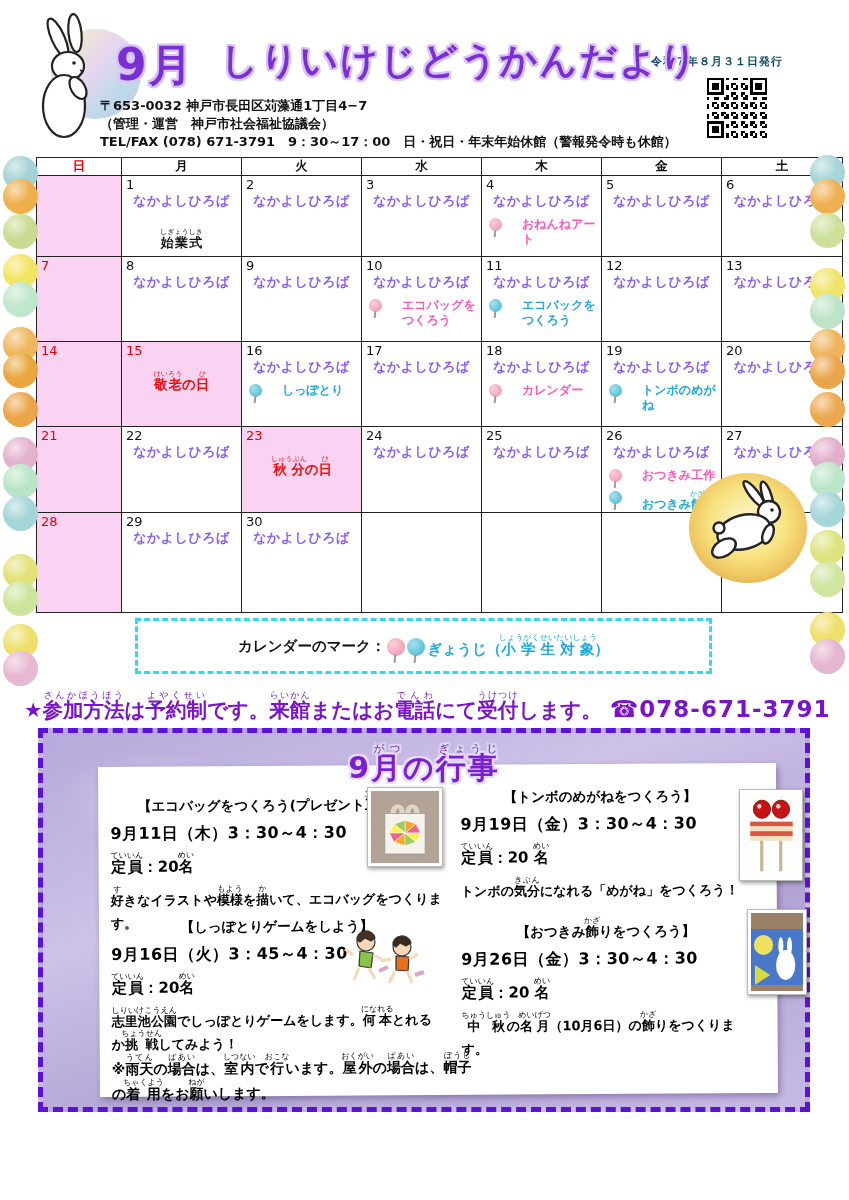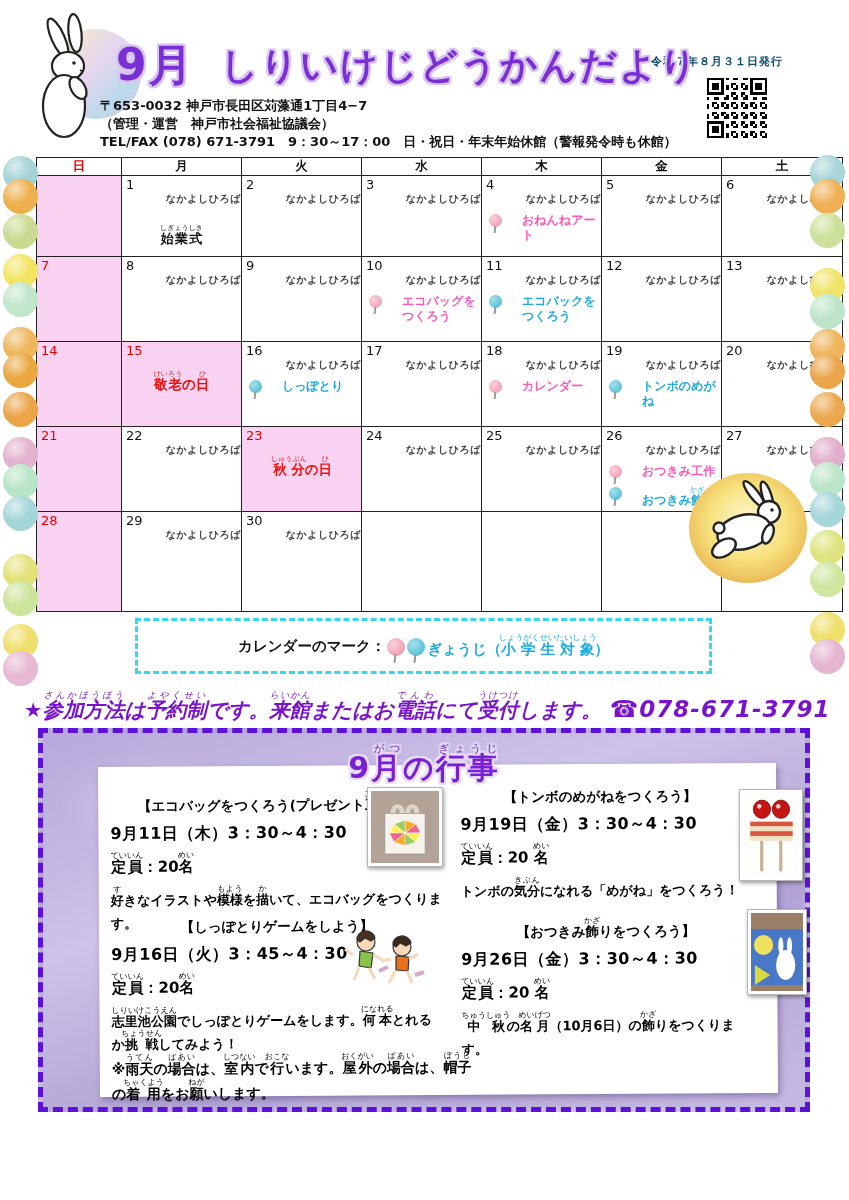--- a/index.html
+++ b/index.html
@@ -2,21 +2,21 @@
 <html><head>
 <meta charset="utf-8">
 <style>
   * { margin:0; padding:0; box-sizing:border-box; }
   html,body { width:849px; height:1200px; }
   body { position:relative; background:#fff; font-family:"DejaVu Sans","Liberation Sans",sans-serif; overflow:hidden; }
   .page { position:absolute; inset:0; }
 
   
   .moon-rabbit-header { position:absolute; left:22px; top:10px; width:120px; height:132px; }
-  .title-row { position:absolute; left:116px; top:36px; display:flex; align-items:center; gap:26px; z-index:2; }
+  .title-row { position:absolute; left:116px; top:36px; display:flex; align-items:flex-start; gap:26px; z-index:2; }
   .month, .title {
     font-weight:bold; color:#7a2fd6; letter-spacing:2px;
     text-shadow:2px 0 #d9c2f4,-2px 0 #d9c2f4,0 2px #d9c2f4,0 -2px #d9c2f4,2px 2px #d9c2f4,-2px -2px #d9c2f4,2px -2px #d9c2f4,-2px 2px #d9c2f4;
   }
   .month { font-size:44px; }
   .title { font-size:37px; }
   .issue { position:absolute; left:651px; top:54px; font-size:11px; font-weight:bold; color:#0c4a6e; letter-spacing:1px; }
   .qr { position:absolute; left:707px; top:78px; width:60px; height:60px; }
   .qr svg { width:100%; height:100%; }
   .addr { position:absolute; left:100px; top:97px; font-size:13px; color:#111; line-height:18px; font-weight:bold; }
@@ -25,21 +25,21 @@
   .calhost { position:absolute; left:36px; top:157px; }
   .cal-table { border-collapse:collapse; table-layout:fixed; width:806px; background:#fff; }
   .cal-table th, .cal-table td { border:1px solid #222; }
   th.dh { height:14px; font-size:12.5px; font-weight:bold; color:#111; padding:0; }
   th.dh.red { color:#e60000; }
   .cell { vertical-align:top; position:relative; padding:0; background:#fff; }
   .cell.sun { background:#fbd3f2; }
   .daynum { position:absolute; top:1px; left:4px; font-size:13px; color:#111; }
   .daynum.red { color:#e60000; }
   .lines { padding-top:16px; }
-  .l-hiroba { color:#404040; font-weight:bold; font-size:10px; text-align:right; letter-spacing:.5px; }
+  .l-hiroba { color:#8b5cf6; font-weight:bold; font-size:13px; text-align:center; letter-spacing:.5px; }
   .l-black  { color:#111; font-weight:bold; font-size:13px; text-align:center; margin-top:18px; }
   .l-holiday{ color:#ee0f0f; font-weight:bold; font-size:13.5px; text-align:center; margin-top:12px; }
   .l-candy-pink, .l-candy-blue { display:flex; align-items:flex-start; margin:7px 0 0 7px; font-weight:bold; font-size:12px; line-height:1.25; gap:20px; text-align:left; }
   .l-candy-pink { color:#ff57b7; }
   .l-candy-blue { color:#1fa9dd; }
   .candy { flex:0 0 auto; width:13px; height:13px; border-radius:50%; position:relative; margin-top:1px; }
   .candy::after { content:""; position:absolute; left:5px; top:12px; width:2px; height:7px; background:#9a9a9a; transform:rotate(6deg); }
   .candy.cpink { background:radial-gradient(circle at 35% 35%, #fbd0da, #f2a2b8 70%, #e890aa); }
   .candy.cblue { background:radial-gradient(circle at 35% 35%, #a8e0ec, #58c2da 70%, #3fb2cc); }
   .candy.lg { width:18px; height:18px; }
@@ -51,21 +51,21 @@
 
   
   .legend { position:absolute; left:135px; top:618px; width:577px; height:56px; border:3px dashed #35d8ef; background:#fff;
             display:flex; align-items:center; justify-content:center; gap:2px; font-size:14.5px; font-weight:bold; }
   .legend .lbl { color:#111; }
   .legend .ptext { color:#ff57b7; }
   .legend .btext { color:#1fa9dd; }
   .legend rt { font-size:8px; }
 
   
-  .notice { position:absolute; left:24px; top:690px; width:814px; color:#7a14cc; font-weight:bold; font-size:20.5px; white-space:nowrap;font-style:italic; }
+  .notice { position:absolute; left:24px; top:690px; width:814px; color:#7a14cc; font-weight:bold; font-size:20.5px; white-space:nowrap; }
   .notice rt { font-size:9px; }
   .nphone { font-size:23px; margin-left:8px; letter-spacing:1px; }
 
   
   .events { position:absolute; left:38px; top:728px; width:772px; height:384px; border:5px dashed #5c10da;
     background:
       radial-gradient(ellipse 140px 70px at 15% 18%, rgba(255,255,255,.28), transparent 70%),
       radial-gradient(ellipse 180px 90px at 82% 55%, rgba(80,50,140,.18), transparent 70%),
       radial-gradient(ellipse 160px 80px at 40% 88%, rgba(255,255,255,.22), transparent 70%),
       linear-gradient(160deg,#b7a9db 0%,#cdc2e7 35%,#b2a3d5 65%,#c6bae3 100%);

